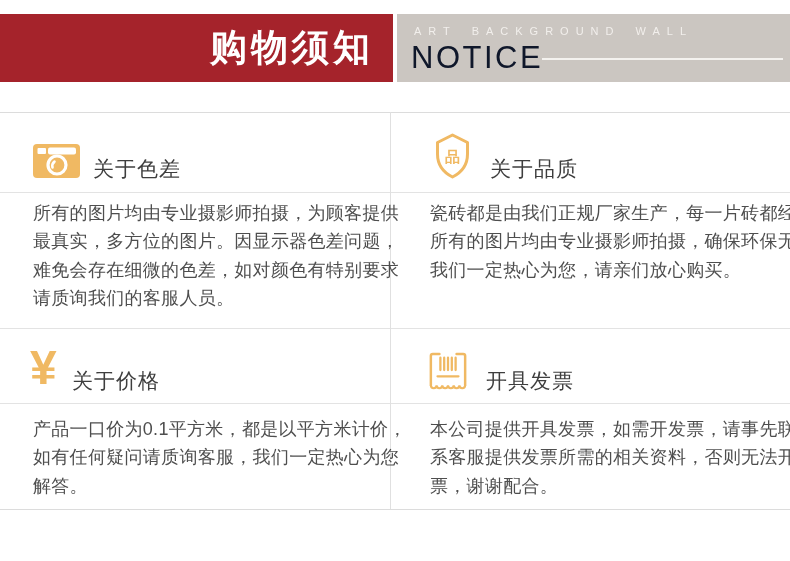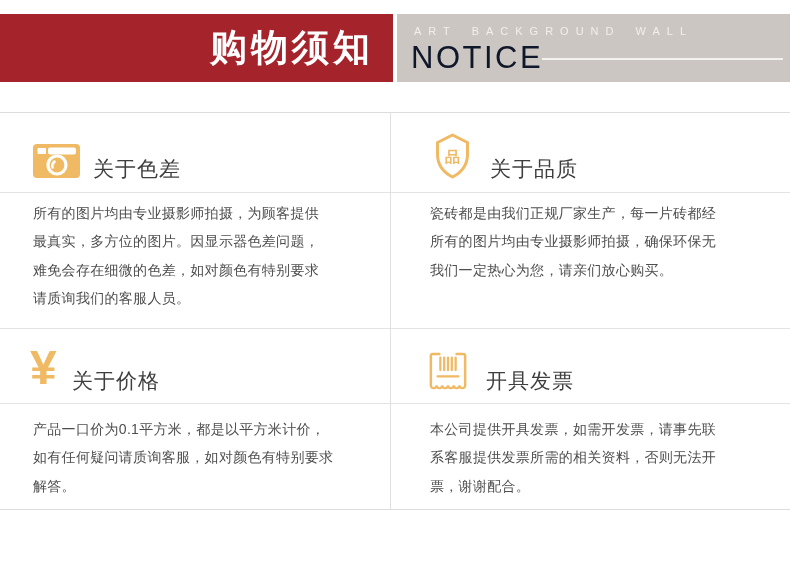--- a/index.html
+++ b/index.html
@@ -17,21 +17,21 @@
   .banner-notice{position:absolute;left:14px;top:26px;color:#0f172a;font-size:31px;
       font-weight:200;letter-spacing:2.5px;white-space:nowrap;}
   .notice-rule{position:absolute;left:145px;top:44px;width:241px;height:2px;background:#F4F2EF;}
 
   
   .hline{left:0;width:790px;height:1px;background:#DCDCDC;}
   .vline{left:390px;top:112px;width:1px;height:397px;background:#E0E0E0;}
 
   
   .sec-title{color:#3E3E3E;font-size:21px;letter-spacing:1px;white-space:nowrap;}
-  .body-block{color:#4E4E4E;font-size:14px;line-height:28.4px;letter-spacing:0.3px;}
+  .body-block{color:#4E4E4E;font-size:18px;line-height:28.4px;letter-spacing:0.3px;}
   .body-block div{white-space:nowrap;}
   .gold{color:#F0B963;}
   .yen{font-size:48px;font-weight:bold;line-height:40px;}
 </style>
 </head>
 <body>
 
 <div class="abs banner-red">
   <div class="banner-title">购物须知</div>
 </div>
@@ -71,21 +71,21 @@
 <div class="abs body-block" style="left:430px;top:199px">
   <div>瓷砖都是由我们正规厂家生产，每一片砖都经</div>
   <div>所有的图片均由专业摄影师拍摄，确保环保无</div>
   <div>我们一定热心为您，请亲们放心购买。</div>
 </div>
 
 <div class="abs gold yen" style="left:30px;top:348px">¥</div>
 <div class="abs sec-title" style="left:72px;top:367px">关于价格</div>
 <div class="abs body-block" style="left:33px;top:415px">
   <div>产品一口价为0.1平方米，都是以平方米计价，</div>
-  <div>如有任何疑问请质询客服，如对颜色有特别要求</div>
+  <div>如有任何疑问请质询客服，我们一定热心为您</div>
   <div>解答。</div>
 </div>
 
 <svg class="abs" style="left:428px;top:350px" width="40" height="44" viewBox="0 0 42 44">
   <g fill="none" stroke="#F0B963" stroke-width="2.6" stroke-linecap="round">
     <path d="M12 3 H5 Q3 3 3 5 V36"></path>
     <path d="M30 3 H37 Q39 3 39 5 V36"></path>
     <path d="M13 7 V20 M17 7 V20 M21 7 V20 M25 7 V20 M29 7 V20" stroke-width="2.4"></path>
     <path d="M10 26.5 H32" stroke-width="2.4"></path>
     <path d="M3 36 a3 3 0 0 0 6 0 a3 3 0 0 0 6 0 a3 3 0 0 0 6 0 a3 3 0 0 0 6 0 a3 3 0 0 0 6 0 a3 3 0 0 0 6 0" stroke-width="2.2"></path>

